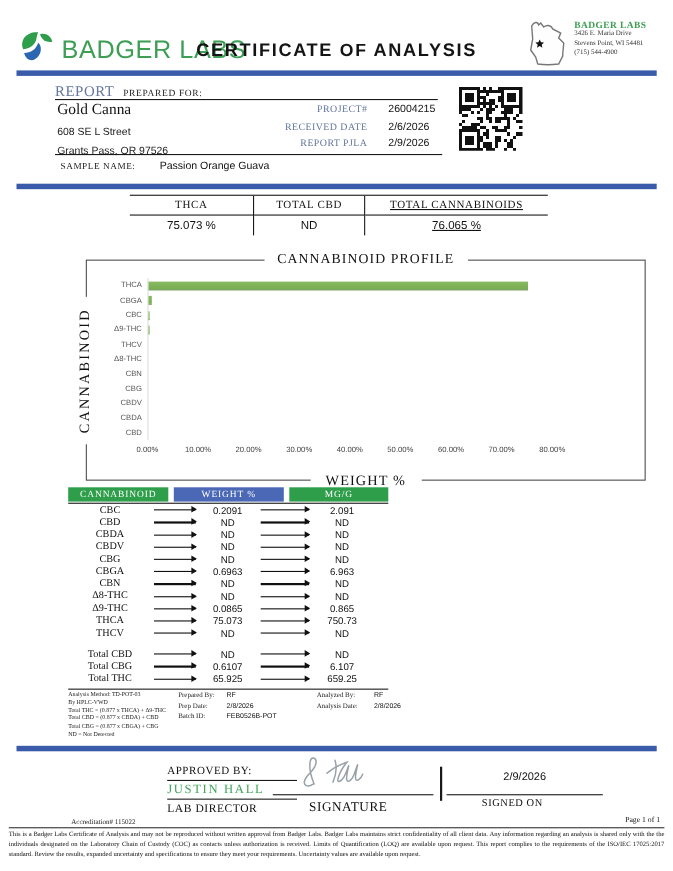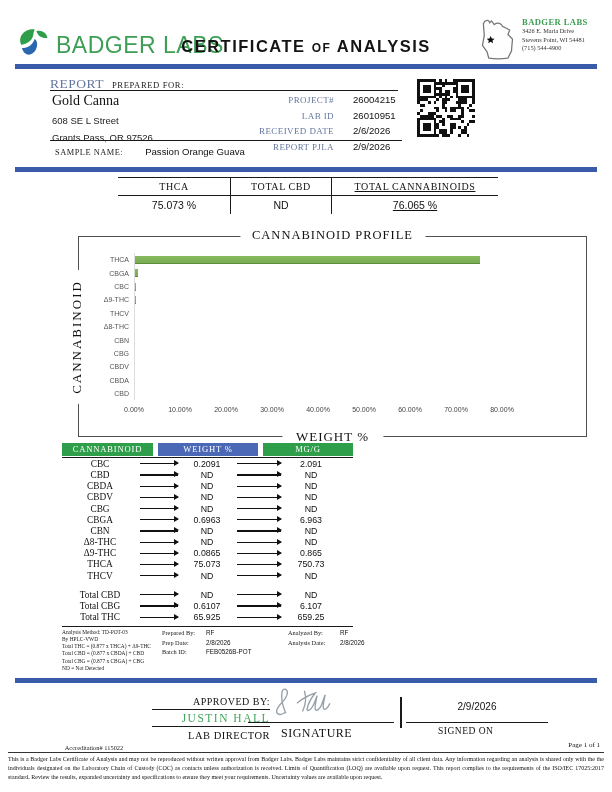--- a/index.html
+++ b/index.html
@@ -5,21 +5,21 @@
   html,body{margin:0;padding:0;background:#fff;}
   #page{position:relative;width:612px;height:792px;background:#fff;overflow:hidden;
         font-family:"Liberation Serif",serif;color:#111;}
   .abs{position:absolute;}
 
   
   #logo{left:16px;top:26px;display:flex;align-items:center;gap:6px;}
   #logo-text{font-family:"Liberation Sans",sans-serif;font-size:23px;letter-spacing:.5px;color:var(--logo_green);}
   #title{left:50%;top:37px;transform:translateX(-50%);white-space:nowrap;
          font-family:"Liberation Sans",sans-serif;font-weight:700;letter-spacing:1.5px;font-size:16.5px;color:#141414;}
-  #title .of{font-size:12px;text-transform:uppercase;}
+  #title .of{font-size:16px;text-transform:uppercase;}
   #lab-block{left:477px;top:17px;display:flex;gap:5px;align-items:flex-start;}
   #lab-block .lname{font-size:8.6px;font-weight:700;color:var(--logo_green);letter-spacing:.4px;}
   #lab-block .laddr{font-size:6.3px;color:#333;line-height:1.35;}
   .bluebar{left:15px;width:582px;height:5px;background:var(--accent_blue);}
 
   
   #report-label{left:50px;top:74px;text-align:center;}
   #report-label .big{font-size:13.5px;color:var(--label_blue);letter-spacing:.5px;}
   #report-label .small{font-size:8.6px;color:#222;letter-spacing:.6px;margin-left:4px;}
   .hline{background:#1a1a1a;height:1.4px;}
@@ -87,21 +87,21 @@
   .fn-value{font-family:"Liberation Sans",sans-serif;font-size:6.3px;color:#111;}
   #fn-prep{left:162px;top:629px;}
   #fn-anal{left:288px;top:629px;}
   #fn-anal .fn-label{width:52px;}
 
   
   #pjla{left:48px;top:687px;width:92px;text-align:center;}
   #pjla .pjla-name{font-family:"Liberation Sans",sans-serif;font-weight:700;font-size:7.5px;color:var(--pjla_navy);line-height:1.1;}
   #pjla .pjla-sub{font-family:"Liberation Sans",sans-serif;font-weight:700;font-size:5px;color:var(--pjla_navy);}
   #accred{left:36px;top:744px;width:116px;text-align:center;font-size:6.4px;color:#222;}
-  #approve{left:152px;top:696px;width:118px;text-align:right;}
+  #approve{left:152px;top:696px;width:118px;text-align:left;}
   #approve .app-label{font-size:10px;letter-spacing:.5px;border-bottom:1.2px solid #1a1a1a;padding-bottom:2px;}
   #approve .app-name{font-size:11.5px;letter-spacing:1.5px;color:var(--approver_green);border-bottom:1.2px solid #1a1a1a;padding:2px 0;}
   #approve .app-title{font-size:10.5px;letter-spacing:.5px;padding-top:2.5px;}
   #sig{left:255px;top:684px;width:135px;height:36px;}
   #sig-line{left:248px;top:722px;width:146px;}
   #sig-label{left:281px;top:726px;font-size:12px;letter-spacing:.5px;}
   #vline{left:400px;top:697px;width:1.5px;height:31px;background:#1a1a1a;}
   #signed-date{left:407px;top:701px;width:140px;text-align:center;font-family:"Liberation Sans",sans-serif;font-size:10px;}
   #date-line{left:406px;top:722px;width:142px;}
   #signed-label{left:438px;top:726px;font-size:9.5px;letter-spacing:.5px;}
@@ -162,24 +162,20 @@
     <div class="client-addr">Grants Pass, OR 97526</div>
   </div>
 
   <div class="abs" id="meta">
 
       <div class="meta-row">
         <span class="meta-label">PROJECT#</span>
         <span class="meta-value">26004215</span>
       </div>
 
-      <div class="meta-row">
-        <span class="meta-label">LAB ID</span>
-        <span class="meta-value">26010951</span>
-      </div>
 
       <div class="meta-row">
         <span class="meta-label">RECEIVED DATE</span>
         <span class="meta-value">2/6/2026</span>
       </div>
 
       <div class="meta-row">
         <span class="meta-label">REPORT PJLA</span>
         <span class="meta-value">2/9/2026</span>
       </div>

